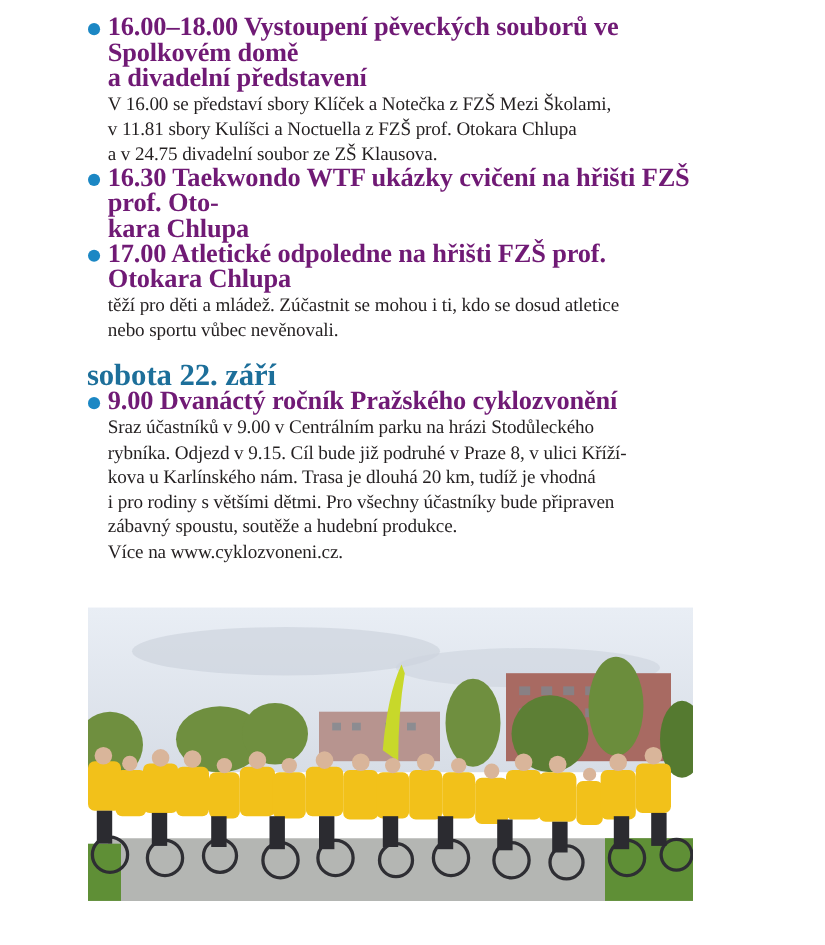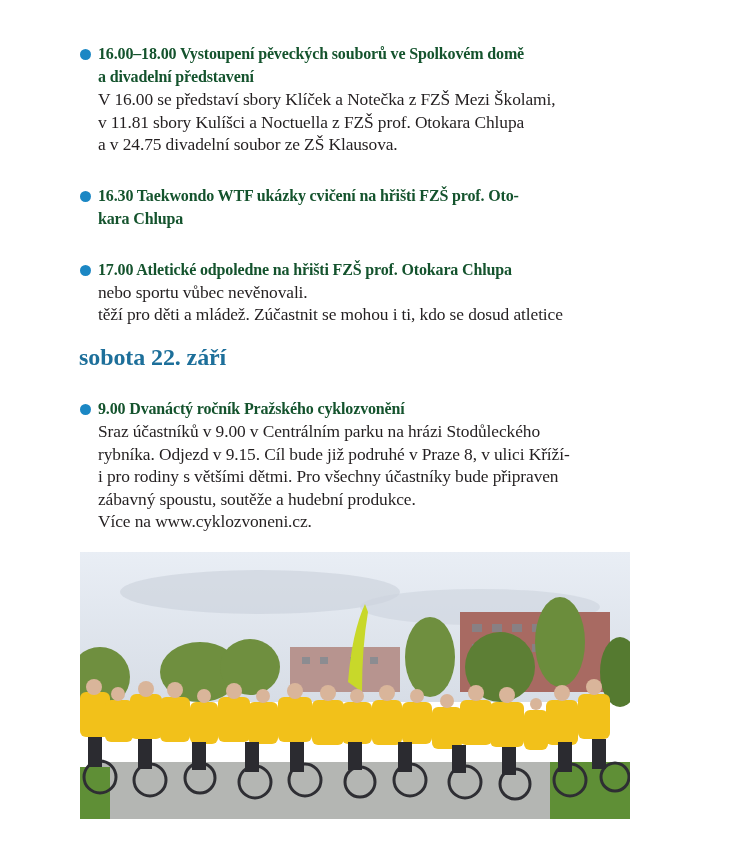--- a/index.html
+++ b/index.html
@@ -1,26 +1,26 @@
 <!DOCTYPE html>
 <html><head>
 <meta charset="utf-8">
 <style>
   html, body { margin: 0; padding: 0; background: #ffffff; }
   body { width: 750px; height: 859px; position: relative; overflow: hidden;
          font-family: "Liberation Serif", "DejaVu Serif", serif; color: #231f20; }
   .col { position: absolute; left: 79px; top: 14px; width: 560px; }
   .event { position: relative; margin: 0; }
-  .event-head { color: #14532d; font-weight: bold; font-size: 16px; line-height: 23px;
-                padding-left: 19px; position: relative; letter-spacing: -0.15px; margin-top: 28px; }
+  .event-head { color: #701a75; font-weight: bold; font-size: 24px; line-height: 23px;
+                padding-left: 19px; position: relative; letter-spacing: -0.15px; }
   .bullet { position: absolute; left: 1px; top: 7px; width: 11px; height: 11px;
             border-radius: 50%; background: #1b87c4; }
   .event-body { font-size: 17.4px; line-height: 22.6px; padding-left: 19px; letter-spacing: -0.1px; }
   .event-body span { display: block; white-space: nowrap; }
-  .day-head { color: #1d6f9a; font-weight: bold; font-size: 24px; line-height: 24px;
+  .day-head { color: #1d6f9a; font-weight: bold; font-size: 28px; line-height: 24px;
               margin-top: 19px; letter-spacing: -0.1px; }
   .photo { position: absolute; left: 80px; top: 552px; width: 550px; height: 267px; overflow: hidden; }
   .photo svg { display: block; }
 </style>
 </head>
 <body>
 
 <div class="col">
 
   <div class="event">
@@ -43,35 +43,36 @@
       <div>kara Chlupa</div>
     </div>
   </div>
 
   <div class="event">
     <div class="event-head">
       <span class="bullet"></span>
       <div>17.00 Atletické odpoledne na hřišti FZŠ prof. Otokara Chlupa</div>
     </div>
     <div class="event-body">
+      <span>těží pro děti a mládež. Zúčastnit se mohou i ti, kdo se dosud atletice</span>
       <span>nebo sportu vůbec nevěnovali.</span>
-      <span>těží pro děti a mládež. Zúčastnit se mohou i ti, kdo se dosud atletice</span>
     </div>
   </div>
 
   <div class="day-head">sobota 22. září</div>
 
   <div class="event">
     <div class="event-head">
       <span class="bullet"></span>
       <div>9.00 Dvanáctý ročník Pražského cyklozvonění</div>
     </div>
     <div class="event-body">
       <span>Sraz účastníků v 9.00 v Centrálním parku na hrázi Stodůleckého</span>
       <span>rybníka. Odjezd v 9.15. Cíl bude již podruhé v Praze 8, v ulici Kříží-</span>
+      <span>kova u Karlínského nám. Trasa je dlouhá 20 km, tudíž je vhodná</span>
       <span>i pro rodiny s většími dětmi. Pro všechny účastníky bude připraven</span>
       <span>zábavný spoustu, soutěže a hudební produkce.</span>
       <span>Více na www.cyklozvoneni.cz.</span>
     </div>
   </div>
 </div>
 
 <div class="photo" title="Group of cyclists in yellow T-shirts with bicycles in a park, buildings in background">
   <svg width="550" height="267" viewBox="0 0 550 267">
     <defs>

